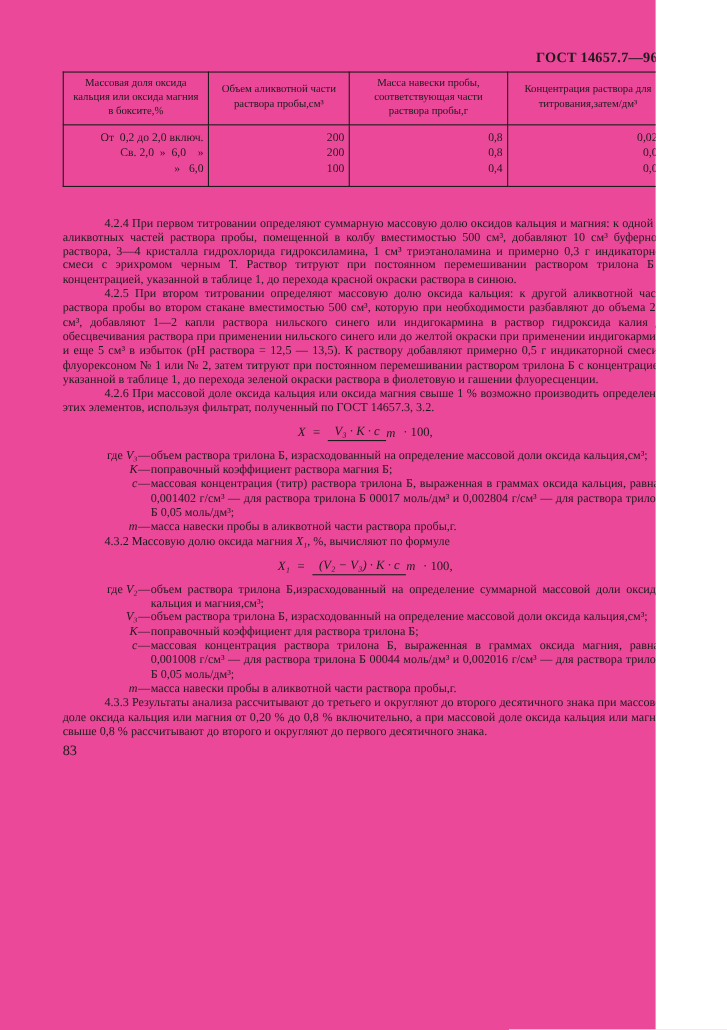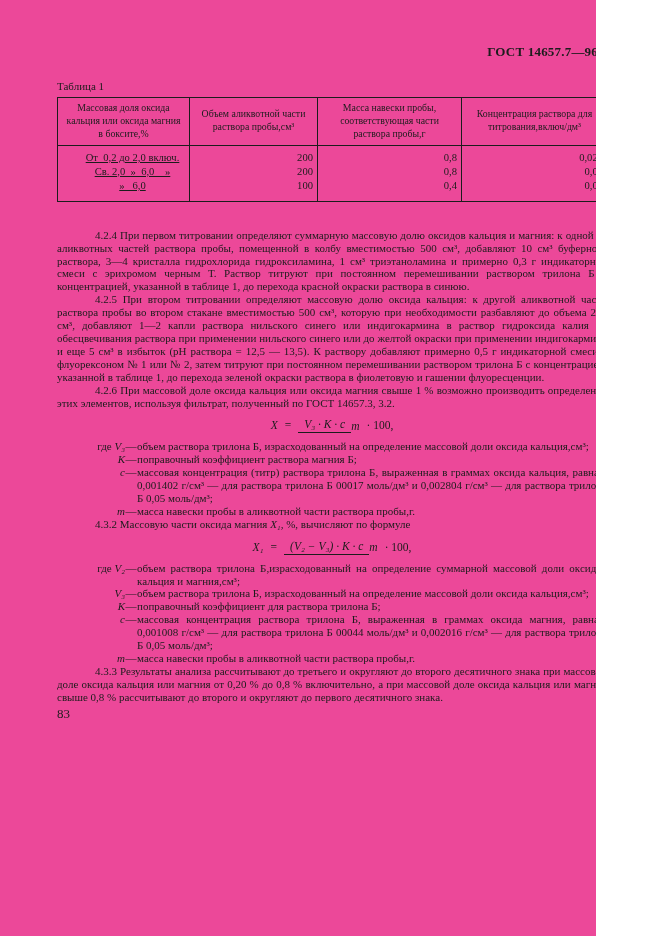--- a/index.html
+++ b/index.html
@@ -37,21 +37,21 @@
     padding: 4px 6px;
     height: 44px;
     box-sizing: border-box;
   }
   .t1 td {
     vertical-align: top;
     font-size: 10.6px;
     line-height: 14px;
     padding: 5px 4px 8px;
   }
-  .t1 td.c-left div { text-align: center; padding-left: 18px; text-decoration: underline; }
+  .t1 td.c-left div { text-align: right; padding-left: 18px; }
   .t1 td.c-mid div { text-align: right; }
   .body-text {
     margin-top: 27px;
     font-size: 11px;
     line-height: 12.9px;
     text-align: justify;
   }
   .para { margin: 0; text-indent: 38px; }
   .h43 .spaced { letter-spacing: 3px; word-spacing: 6px; }
   i, .ital { font-style: italic; }
@@ -77,35 +77,34 @@
   .footer .pg-right { position: absolute; right: 0; top: 0; }
 </style>
 </head>
 <body>
 
 <div class="page">
   <div class="content">
 
     <div class="gost-header">ГОСТ 14657.7—96</div>
 
-    <div class="table-caption">Таблица 1</div>
 
     <table class="t1">
       <colgroup>
         <col style="width:132px">
           <col style="width:128px">
           <col style="width:144px">
           <col style="width:146px">
       </colgroup>
       <thead>
         <tr>
           <th>Массовая доля оксида кальция или оксида магния в боксите,%</th>
           <th>Объем аликвотной части раствора пробы,см³</th>
           <th>Масса навески пробы, соответствующая части раствора пробы,г</th>
-          <th>Концентрация раствора для титрования,включ/дм³</th>
+          <th>Концентрация раствора для титрования,затем/дм³</th>
         </tr>
       </thead>
       <tbody>
         <tr>
           <td class="c-left">
             <div>От&nbsp;&nbsp;0,2 до 2,0 включ.</div>
             <div>Св. 2,0&nbsp;&nbsp;»&nbsp;&nbsp;6,0&nbsp;&nbsp;&nbsp;&nbsp;»</div>
             <div>»&nbsp;&nbsp;&nbsp;6,0</div>
           </td>
           <td class="c-mid">
@@ -160,21 +159,21 @@
           <span class="where-dash">—</span>
           <span class="where-text">массовая концентрация (титр) раствора трилона Б, выраженная в граммах оксида кальция, равная: 0,001402 г/см³ — для раствора трилона Б 00017 моль/дм³ и 0,002804 г/см³ — для раствора трилона Б 0,05 моль/дм³;</span>
         </div>
         <div class="where-row">
           <span class="where-var"><i>m</i></span>
           <span class="where-dash">—</span>
           <span class="where-text">масса навески пробы в аликвотной части раствора пробы,г.</span>
         </div>
       </div>
 
-      <p class="para"><span>4.3.2 Массовую части оксида магния </span><i>X₁</i><span>, %, вычисляют по формуле</span></p>
+      <p class="para"><span>4.3.2 Массовую долю оксида магния </span><i>X₁</i><span>, %, вычисляют по формуле</span></p>
 
       <div class="formula">
         <i>X₁</i>
         <span>=</span>
         <span class="frac">
           <span class="num"><i>(V₂ − V₃) · K · c</i></span>
           <span class="den"><i>m</i></span>
         </span>
         <span>· 100,</span>
       </div>

